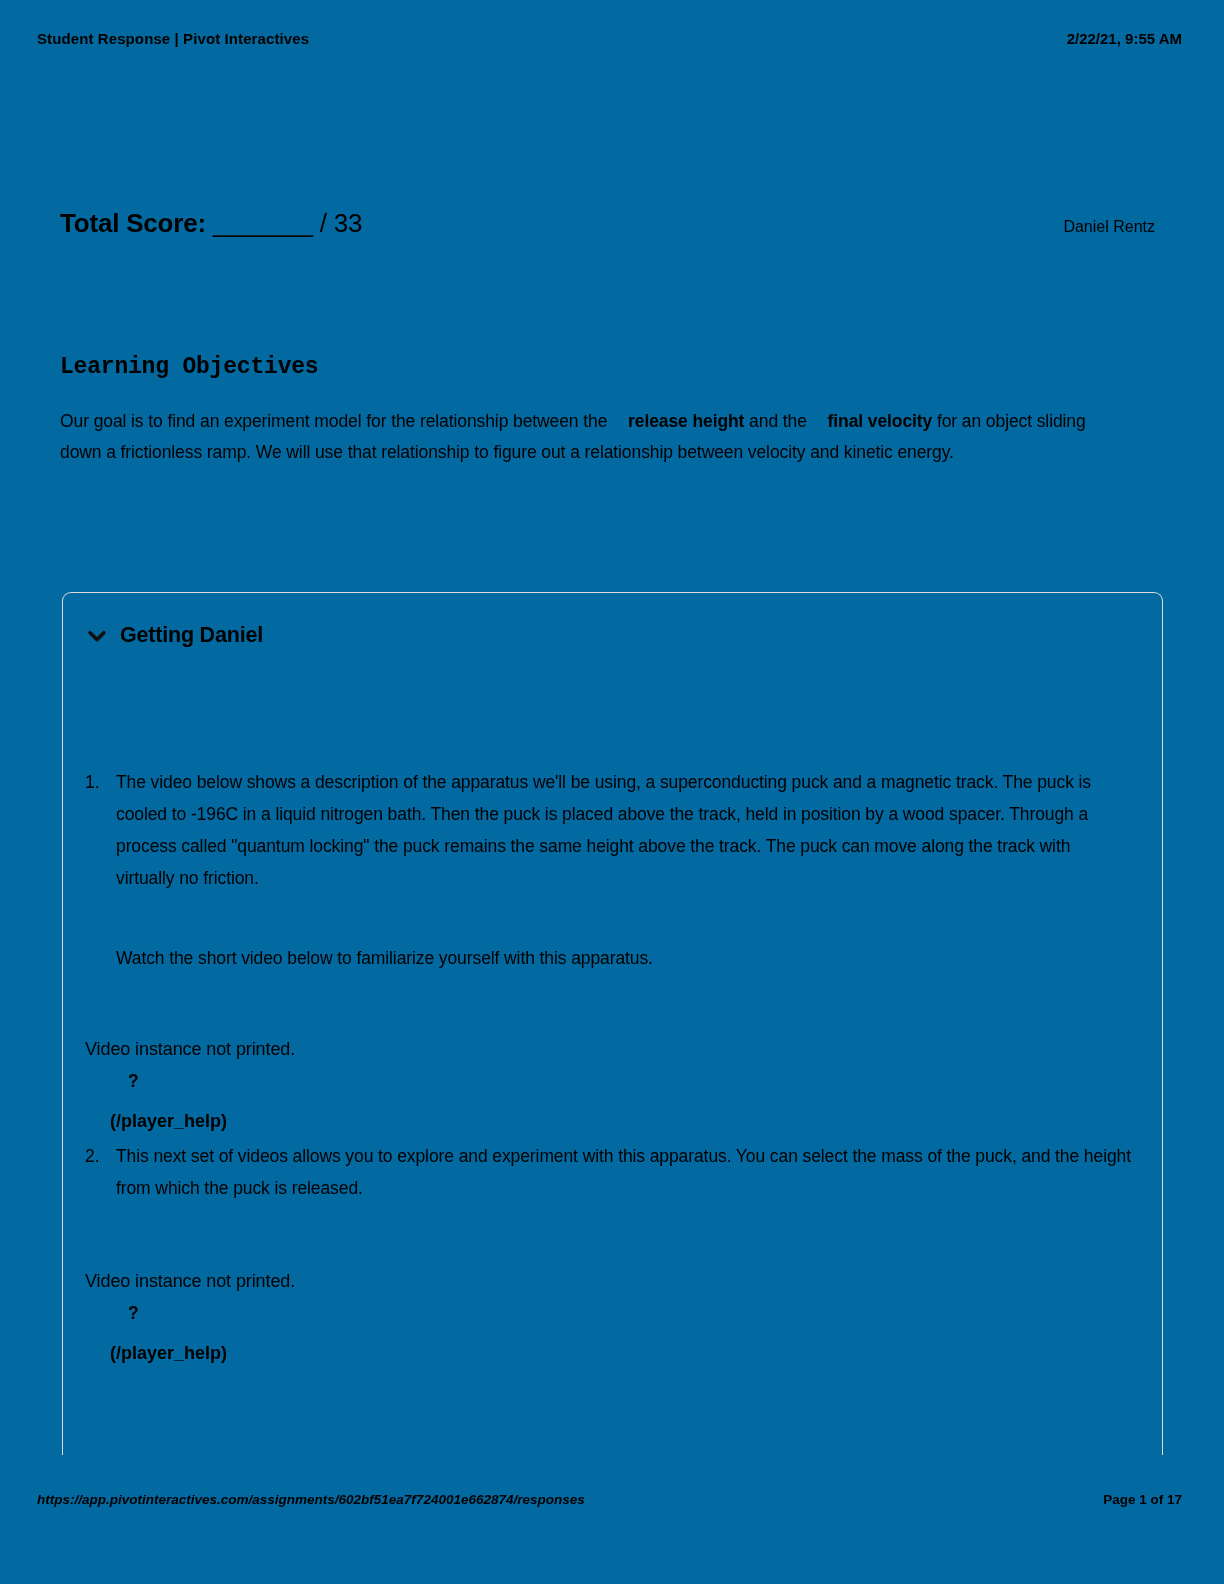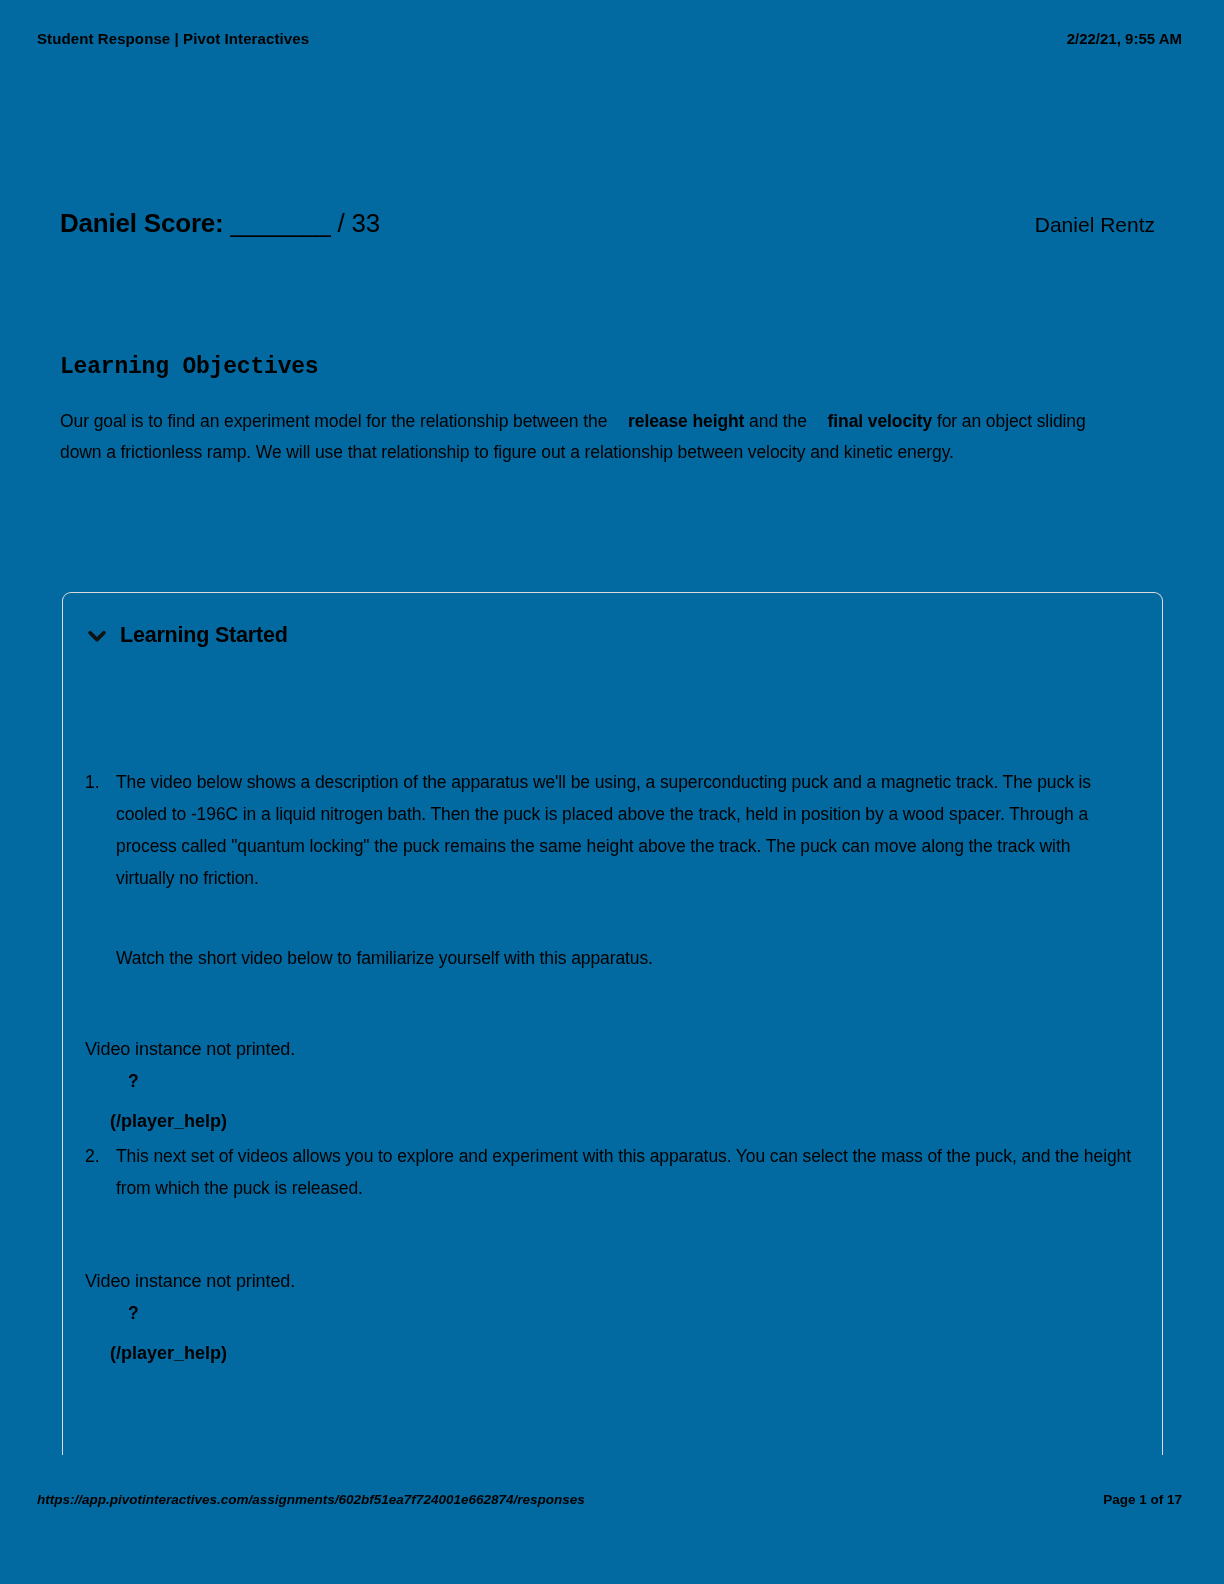--- a/index.html
+++ b/index.html
@@ -39,21 +39,21 @@
     position: absolute; top: 122px; left: 60px; right: 60px;
     font-size: 30px; font-weight: 700; letter-spacing: -0.3px;
   }
   .score-row {
     position: absolute; top: 208px; left: 60px; right: 69px;
     display: flex; justify-content: space-between; align-items: baseline;
   }
   .score-left { font-size: 26px; letter-spacing: -0.2px; }
   .score-label { font-weight: 700; }
   .score-value { font-weight: 400; }
-  .student-name { font-size: 21px; font-weight: 400; }
+  .student-name { font-size: 16px; font-weight: 400; }
 
   
   .objectives-heading {
     position: absolute; top: 354px; left: 60px;
     font-size: 23px; font-weight: 700; letter-spacing: -0.2px; font-family: Liberation Mono, monospace;
   }
   .objectives-body {
     position: absolute; top: 406px; left: 60px;
     width: 1068px;
     font-size: 17.5px; line-height: 31px; letter-spacing: -0.1px;
@@ -114,36 +114,36 @@
 </head>
 <body>
 
 <div id="page">
 
   <div class="print-header-left">Student Response | Pivot Interactives</div>
   <div class="print-header-right">2/22/21, 9:55 AM</div>
 
 
   <div class="score-row">
-    <div class="score-left"><span class="score-label">Daniel Score:</span><span class="score-value"> _______ / 33</span></div>
+    <div class="score-left"><span class="score-label">Total Score:</span><span class="score-value"> _______ / 33</span></div>
     <div class="student-name">Daniel Rentz</div>
   </div>
 
   <h2 class="objectives-heading">Learning Objectives</h2>
   <p class="objectives-body"><span>Our goal is to find an experiment model for the relationship between the </span><b>release height</b><span> and the </span><b>final velocity</b><span> for an object sliding down a frictionless ramp. We will use that relationship to figure out a relationship between velocity and kinetic energy.</span></p>
 
   <section class="card">
 
     <div class="card-header">
       <span class="chevron-icon">
         <svg width="22" height="22" viewBox="0 0 24 24" fill="none">
           <path d="M4.5 8.5 L12 16 L19.5 8.5" stroke="#111" stroke-width="4" stroke-linecap="round" stroke-linejoin="round"></path>
         </svg>
       </span>
-      <span class="card-title">Learning Started</span>
+      <span class="card-title">Getting Daniel</span>
     </div>
 
     <div class="step-list">
 
       <div class="step">
         <div class="step-number">1.</div>
         <div class="step-body">
           <div class="step-text">The video below shows a description of the apparatus we'll be using, a superconducting puck and a magnetic track. The puck is cooled to -196C in a liquid nitrogen bath. Then the puck is placed above the track, held in position by a wood spacer. Through a process called "quantum locking" the puck remains the same height above the track. The puck can move along the track with virtually no friction.</div>
           <div class="step-text2">Watch the short video below to familiarize yourself with this apparatus.</div>
         </div>

